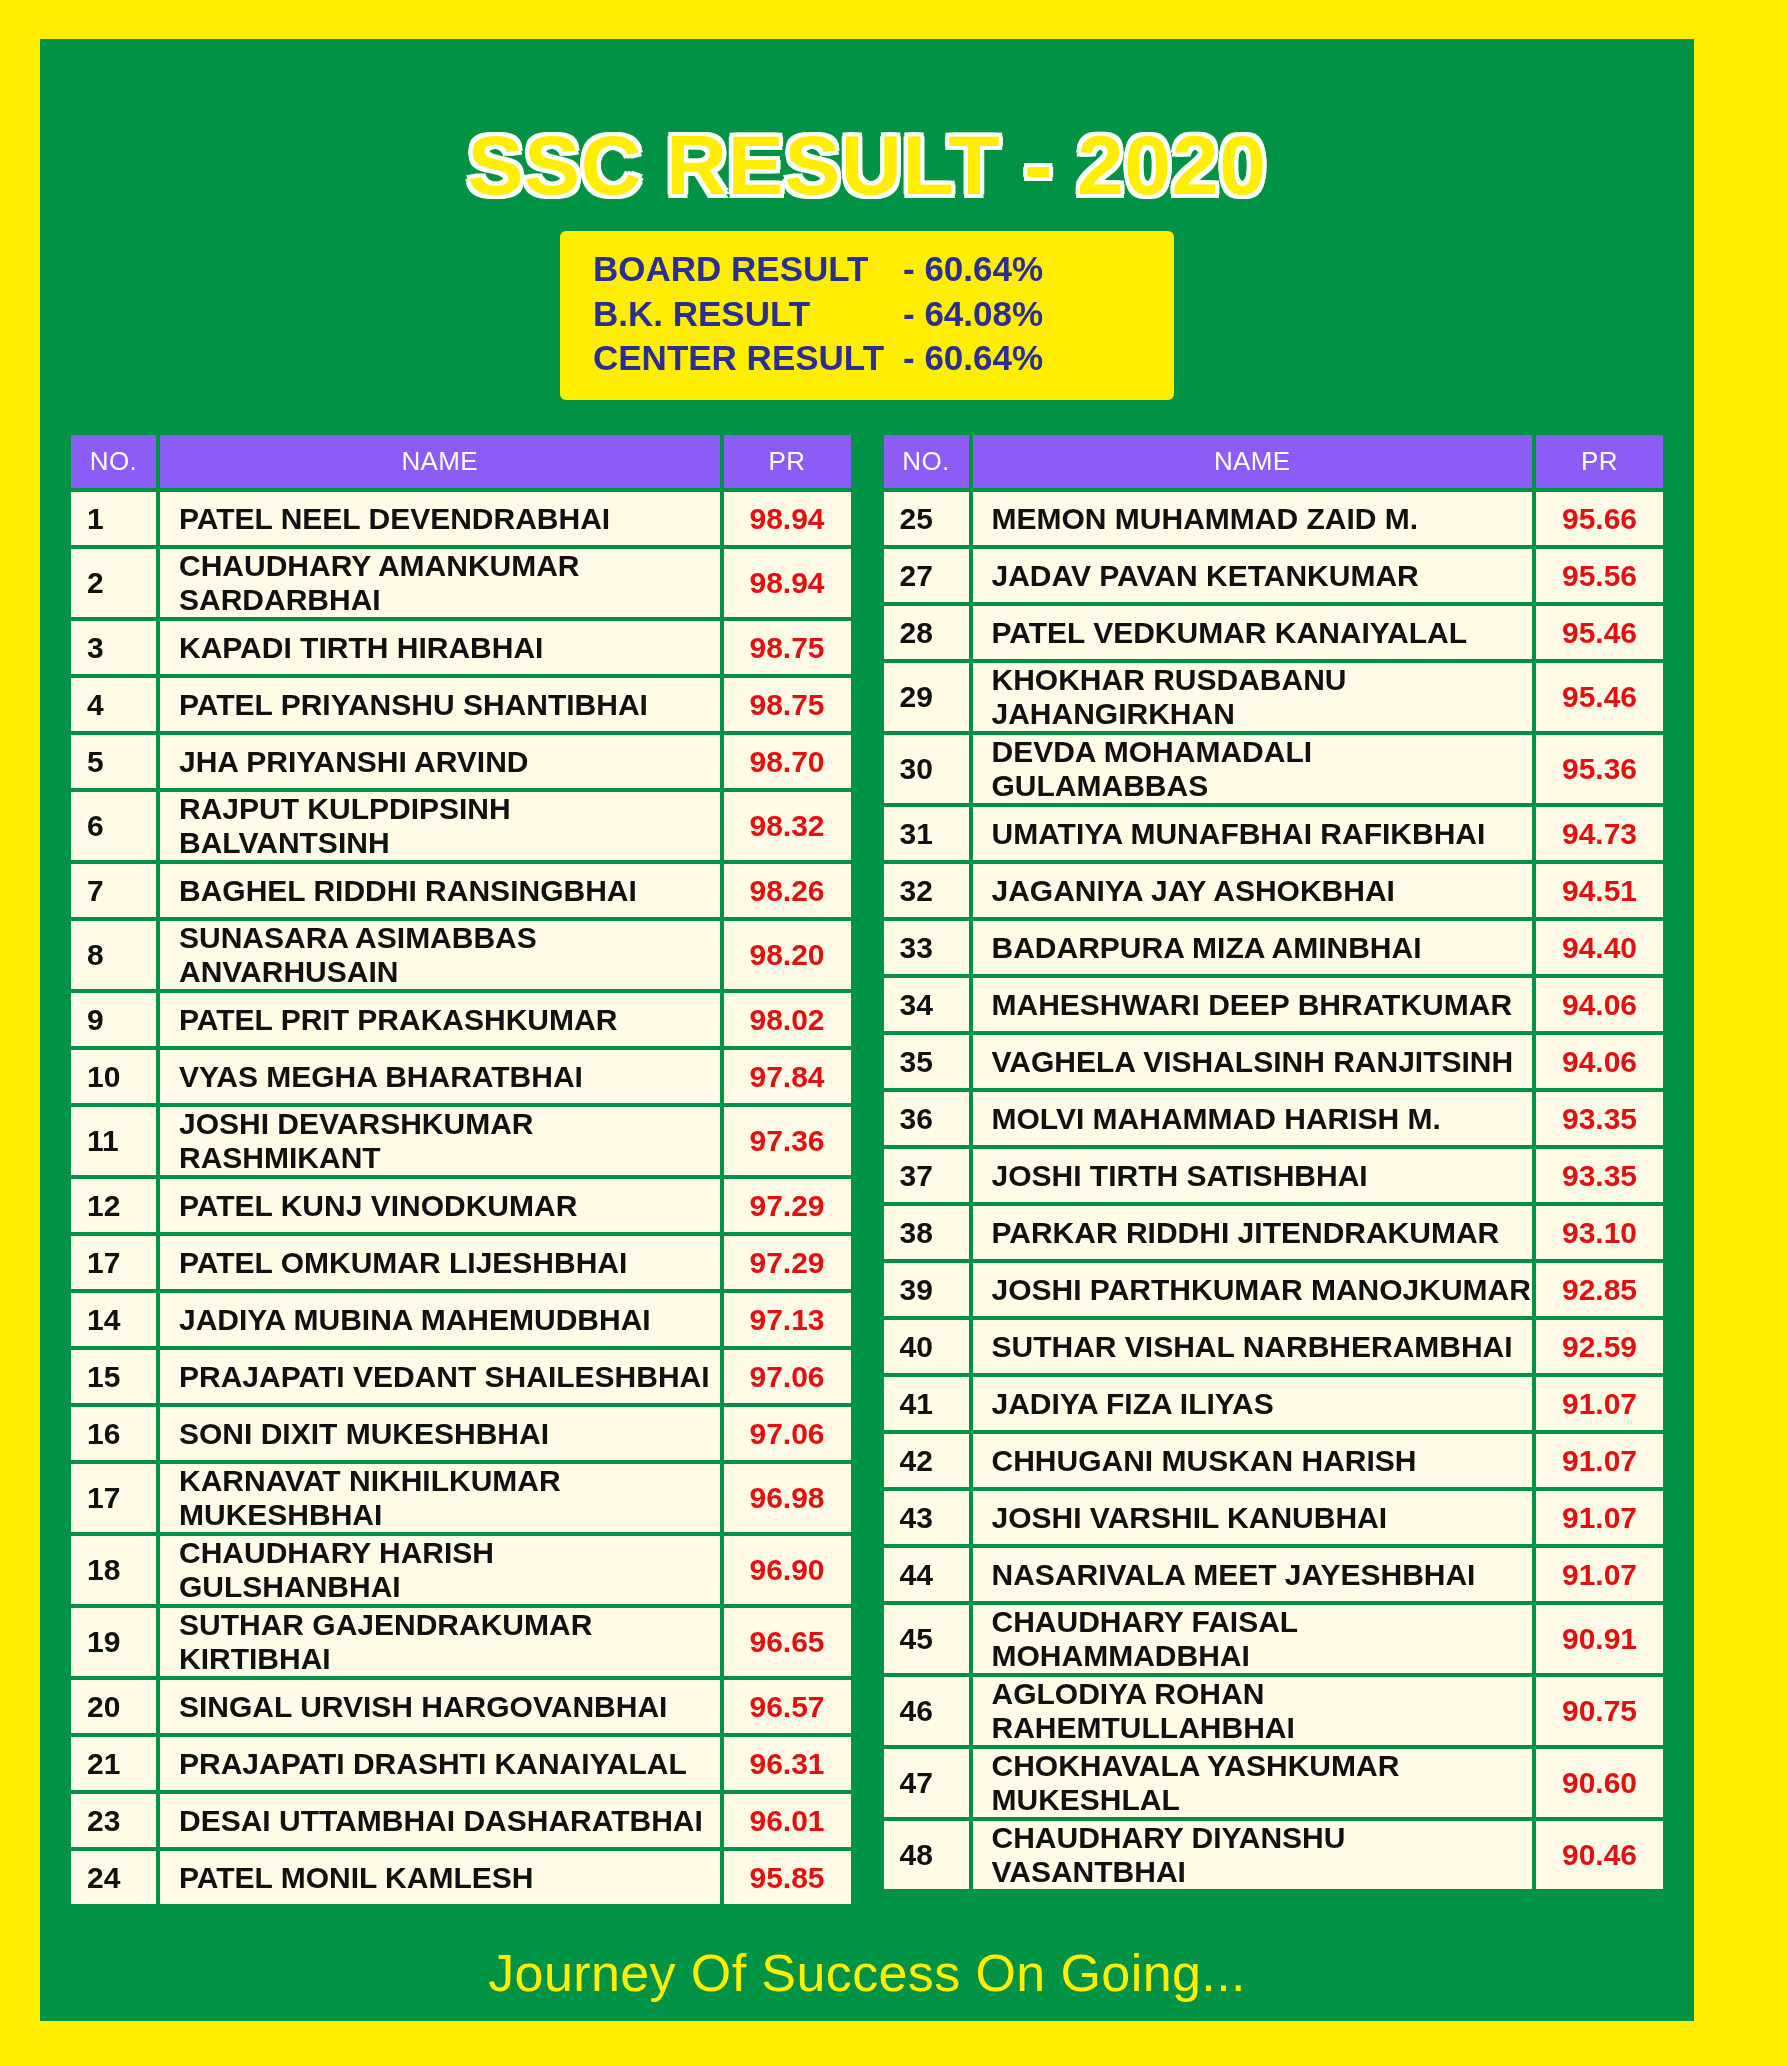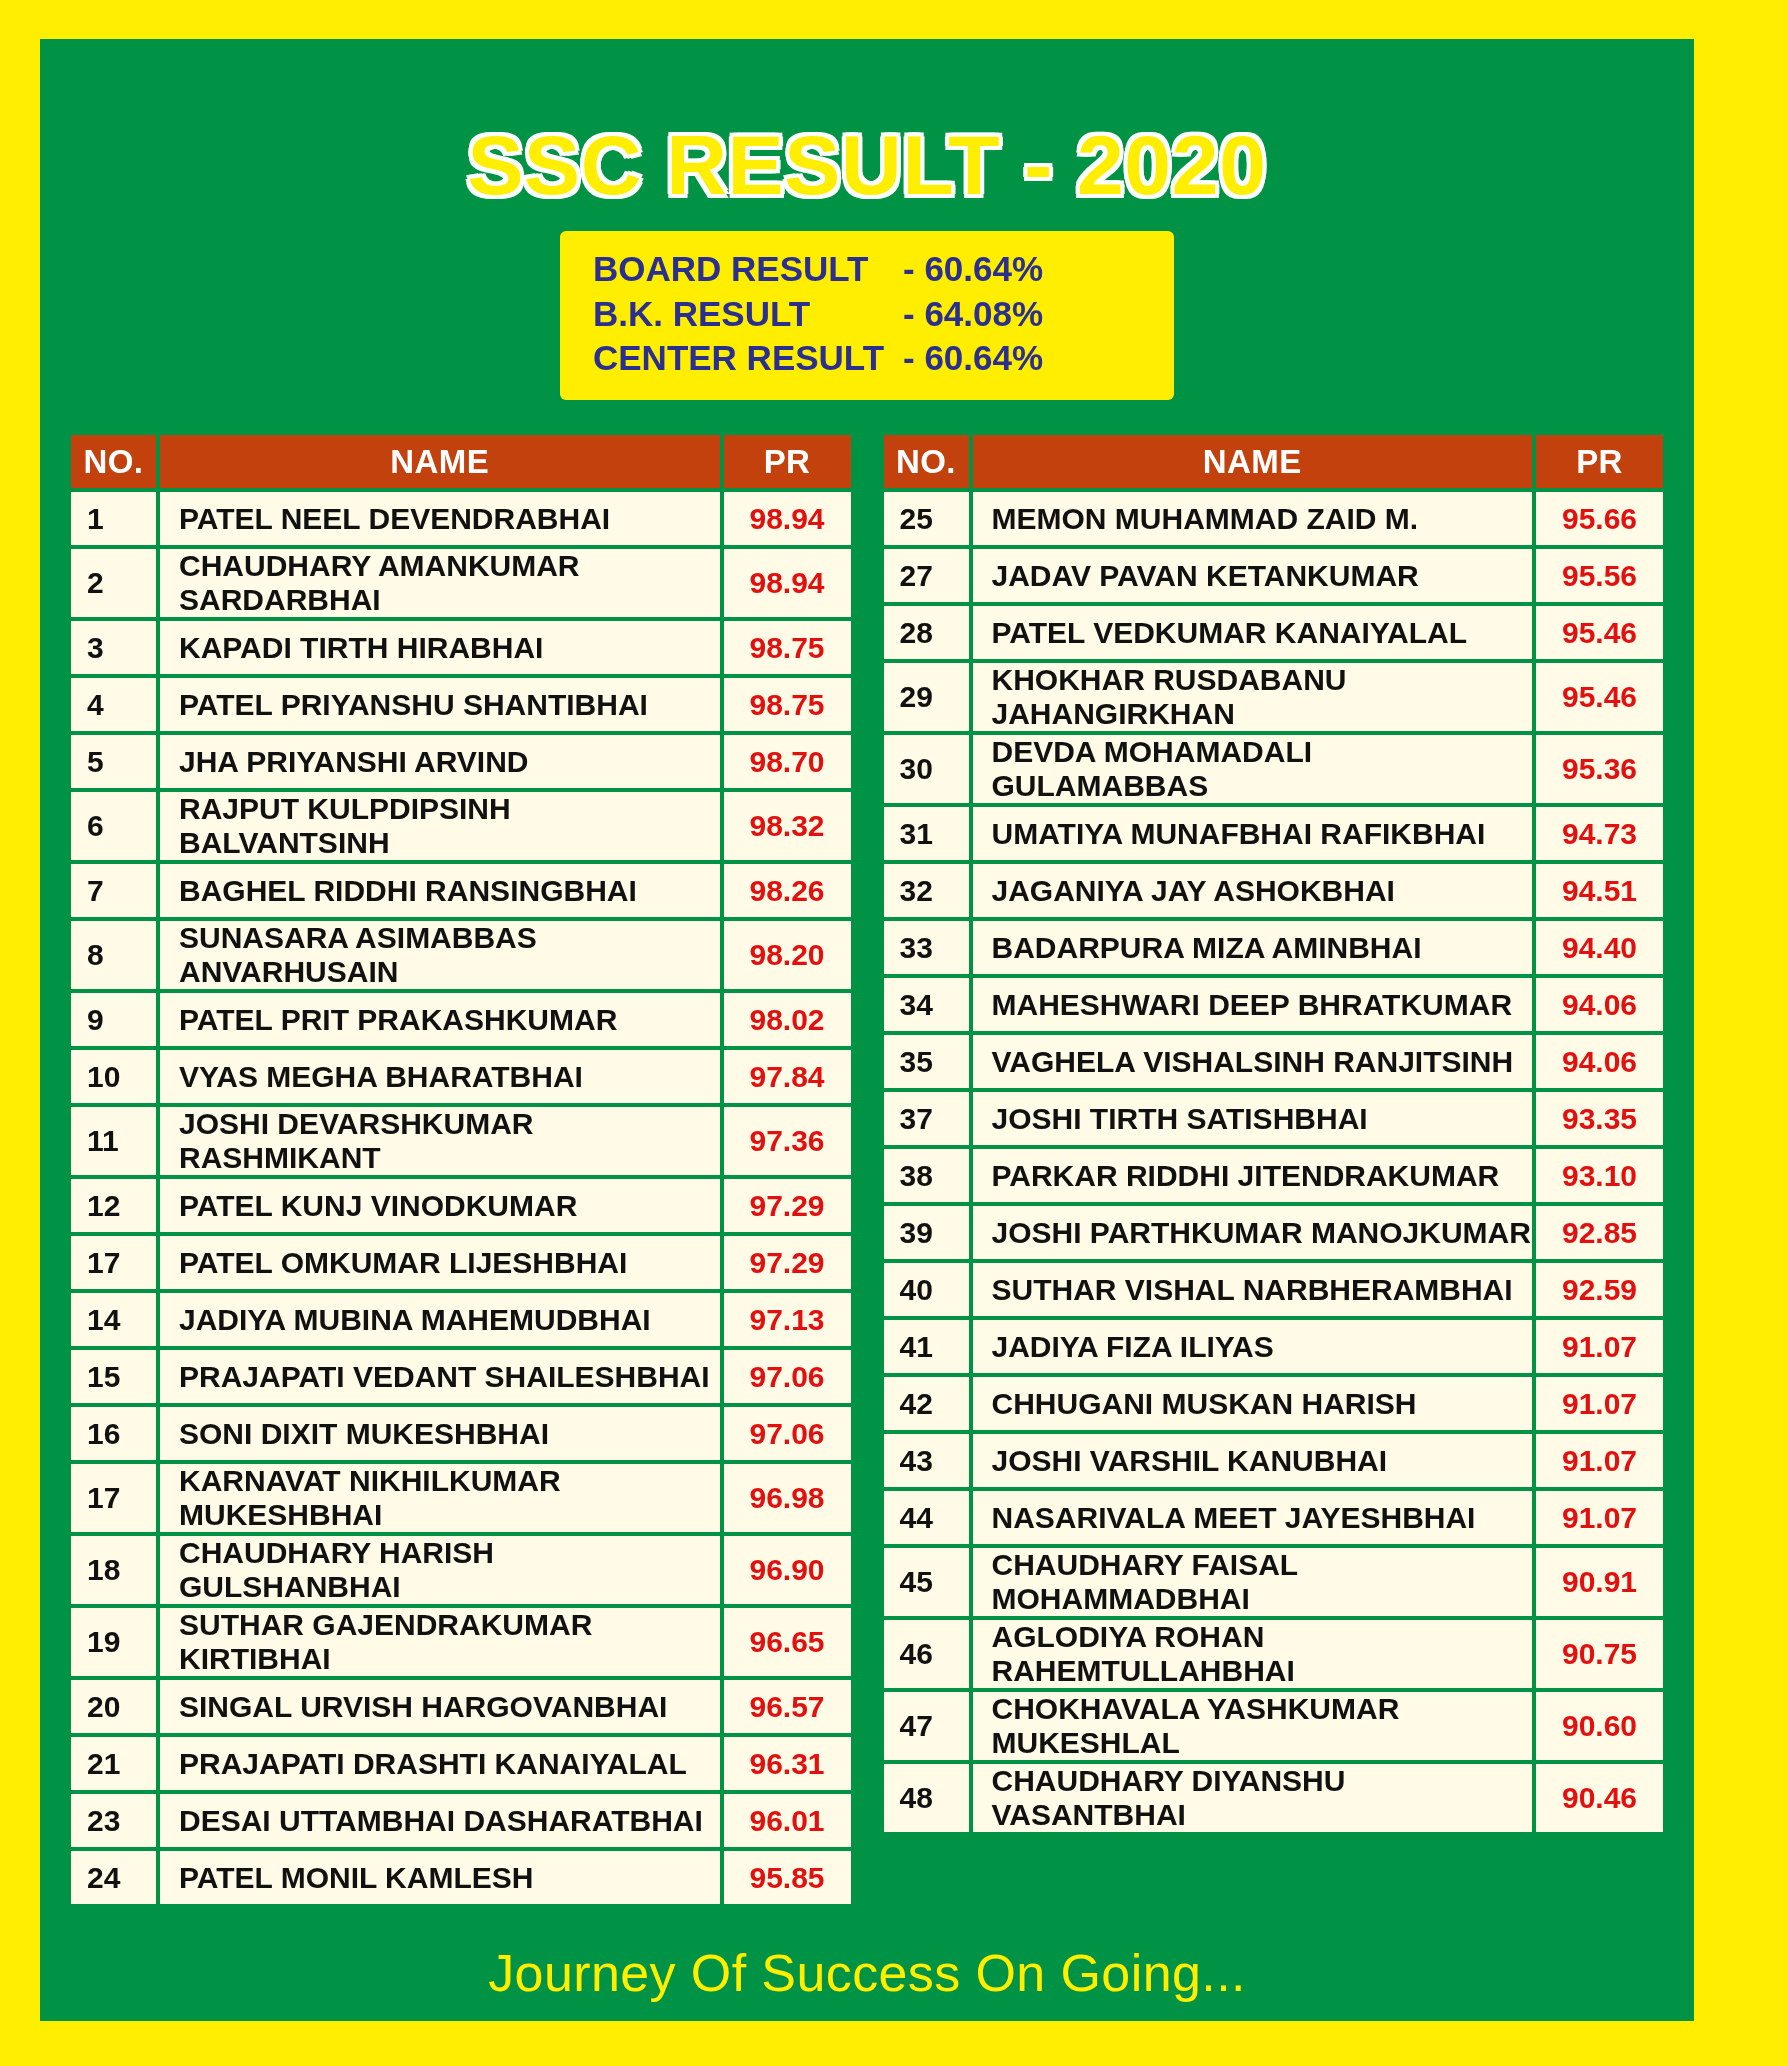--- a/index.html
+++ b/index.html
@@ -91,24 +91,24 @@
     border-spacing: 0;
     width: 825px;
     background: #009245;
     table-layout: fixed;
   }
   table.result th, table.result td {
     border: 2.2px solid #009245;
     padding: 0;
   }
   table.result thead th {
-    background: #c2410c;
+    background: #8b5cf6;
     color: #ffffff;
-    font-size: 33px;
-    font-weight: bold;
+    font-size: 26px;
+    font-weight: normal;
     height: 53px;
     letter-spacing: 0.4px;
   }
   table.result tbody td {
     background: #fffbe6;
     height: 53px;
     font-size: 30px;
     font-weight: bold;
     color: #111111;
   }
@@ -330,20 +330,25 @@
               <td class="col-no">34</td>
               <td class="col-name">MAHESHWARI DEEP BHRATKUMAR</td>
               <td class="col-pr">94.06</td>
             </tr>
             <tr>
               <td class="col-no">35</td>
               <td class="col-name">VAGHELA VISHALSINH RANJITSINH</td>
               <td class="col-pr">94.06</td>
             </tr>
             <tr>
+              <td class="col-no">36</td>
+              <td class="col-name">MOLVI MAHAMMAD HARISH M.</td>
+              <td class="col-pr">93.35</td>
+            </tr>
+            <tr>
               <td class="col-no">37</td>
               <td class="col-name">JOSHI TIRTH SATISHBHAI</td>
               <td class="col-pr">93.35</td>
             </tr>
             <tr>
               <td class="col-no">38</td>
               <td class="col-name">PARKAR RIDDHI JITENDRAKUMAR</td>
               <td class="col-pr">93.10</td>
             </tr>
             <tr>

